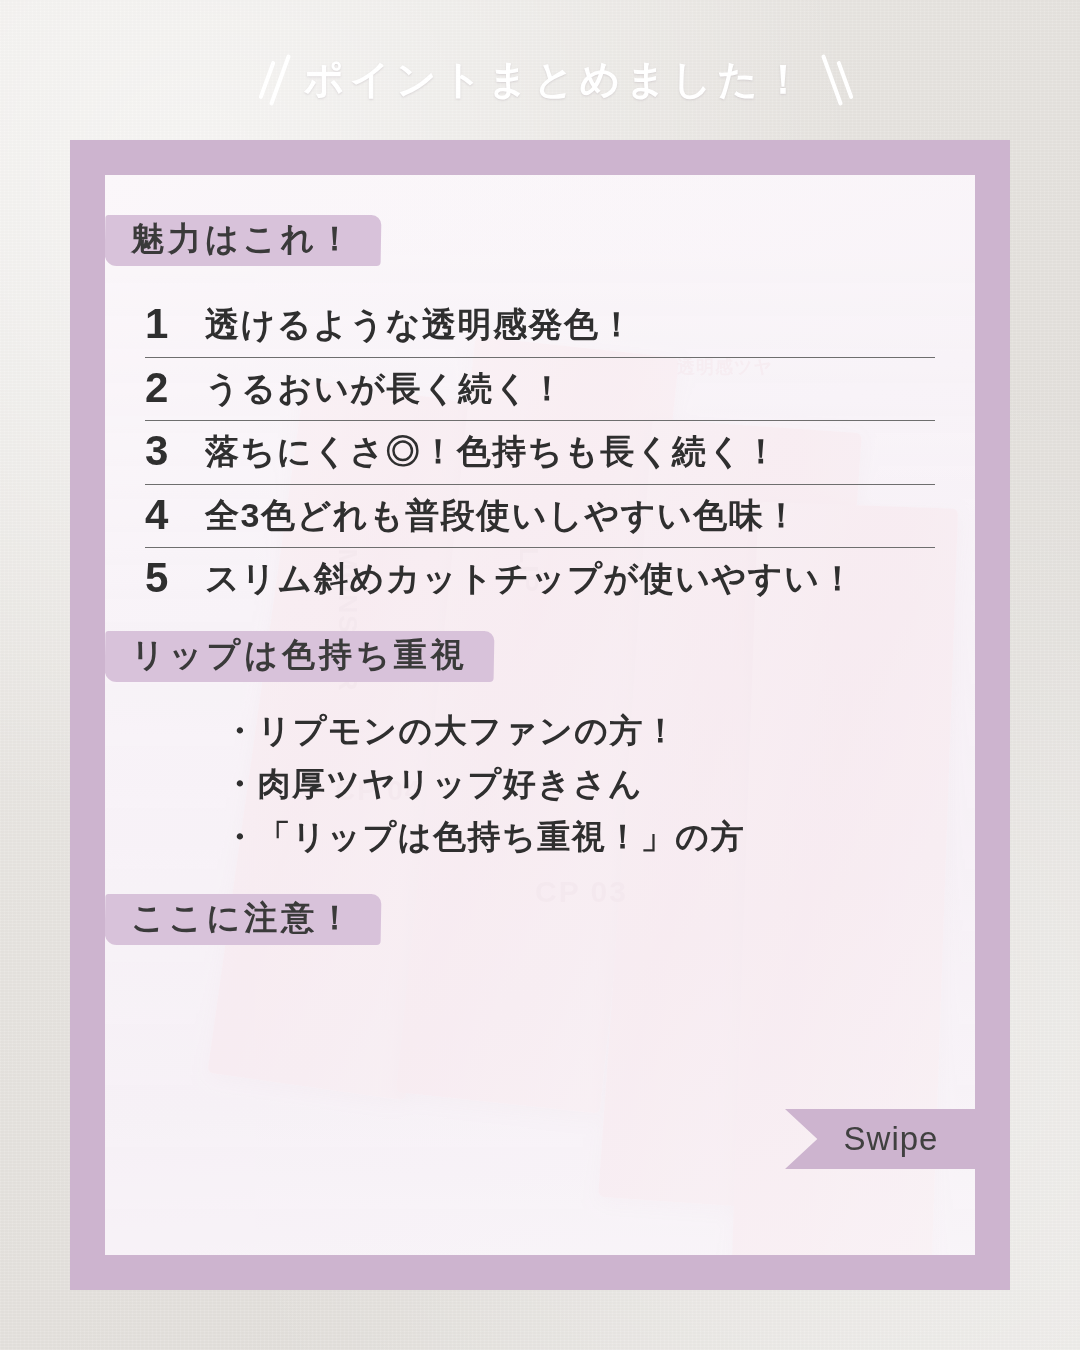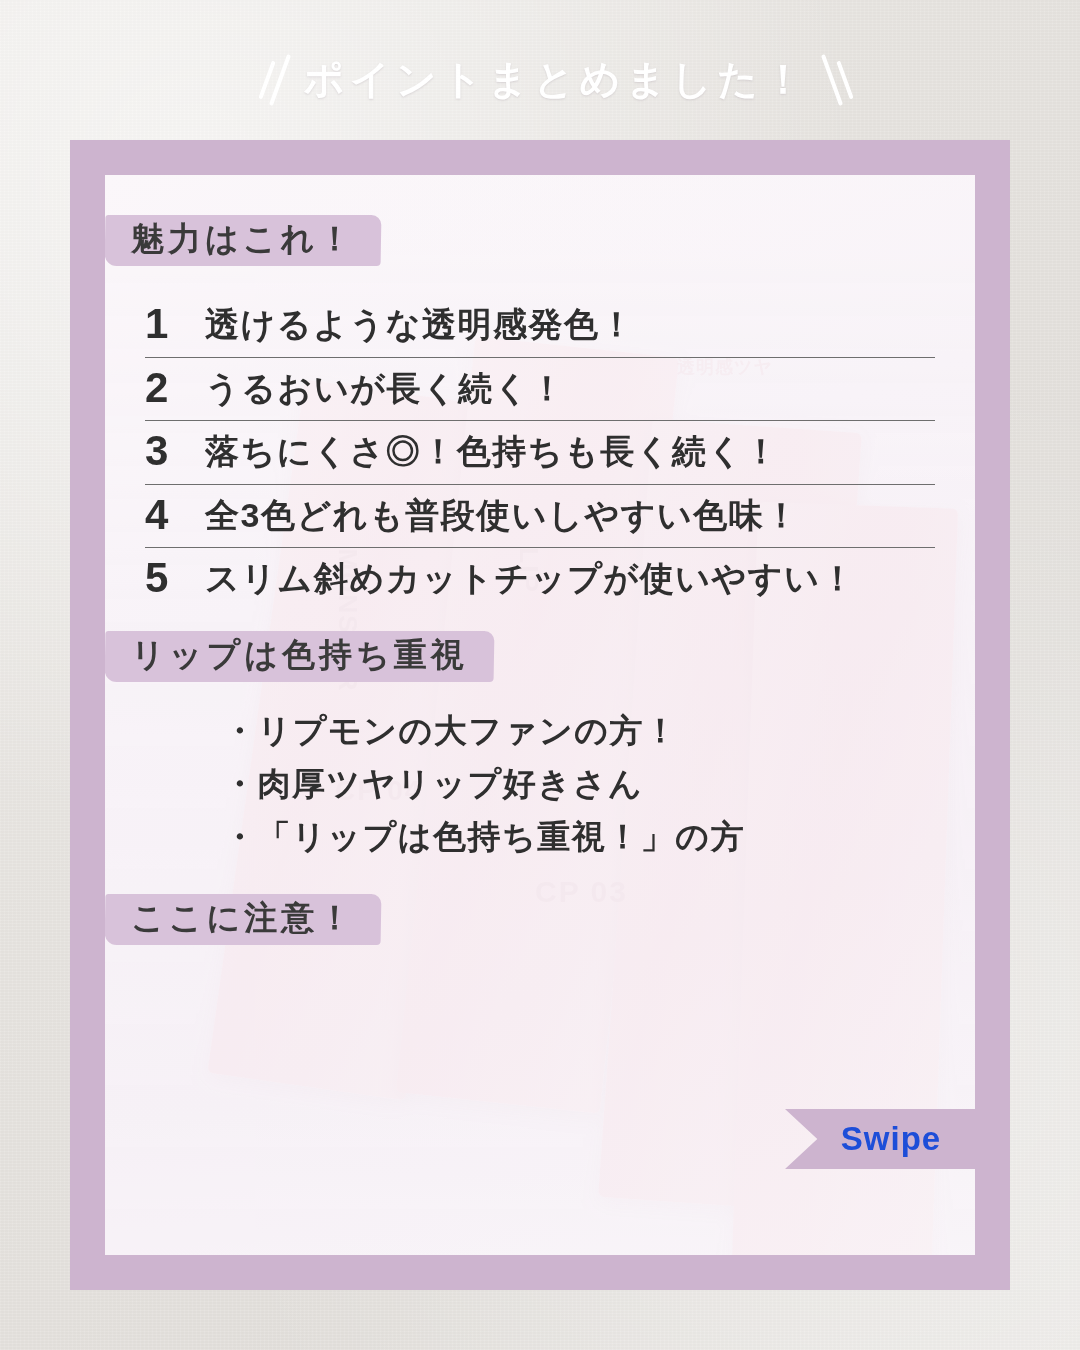--- a/index.html
+++ b/index.html
@@ -200,23 +200,23 @@
     bottom: 86px;
     width: 190px;
     height: 60px;
     background: #cdb4cf;
     display: flex;
     align-items: center;
     justify-content: center;
     clip-path: polygon(0% 0%, 100% 0%, 100% 100%, 0% 100%, 17% 50%);
   }
   .swipe-label {
-    color: #1d4ed8;
+    color: #404040;
     font-size: 33px;
-    font-weight: bold;
+    font-weight: normal;
     letter-spacing: 1px;
     padding-left: 22px;
   }
 </style>
 </head>
 <body>
 
 <div class="bg-texture"></div>
 <div class="bg-noise"></div>
 

